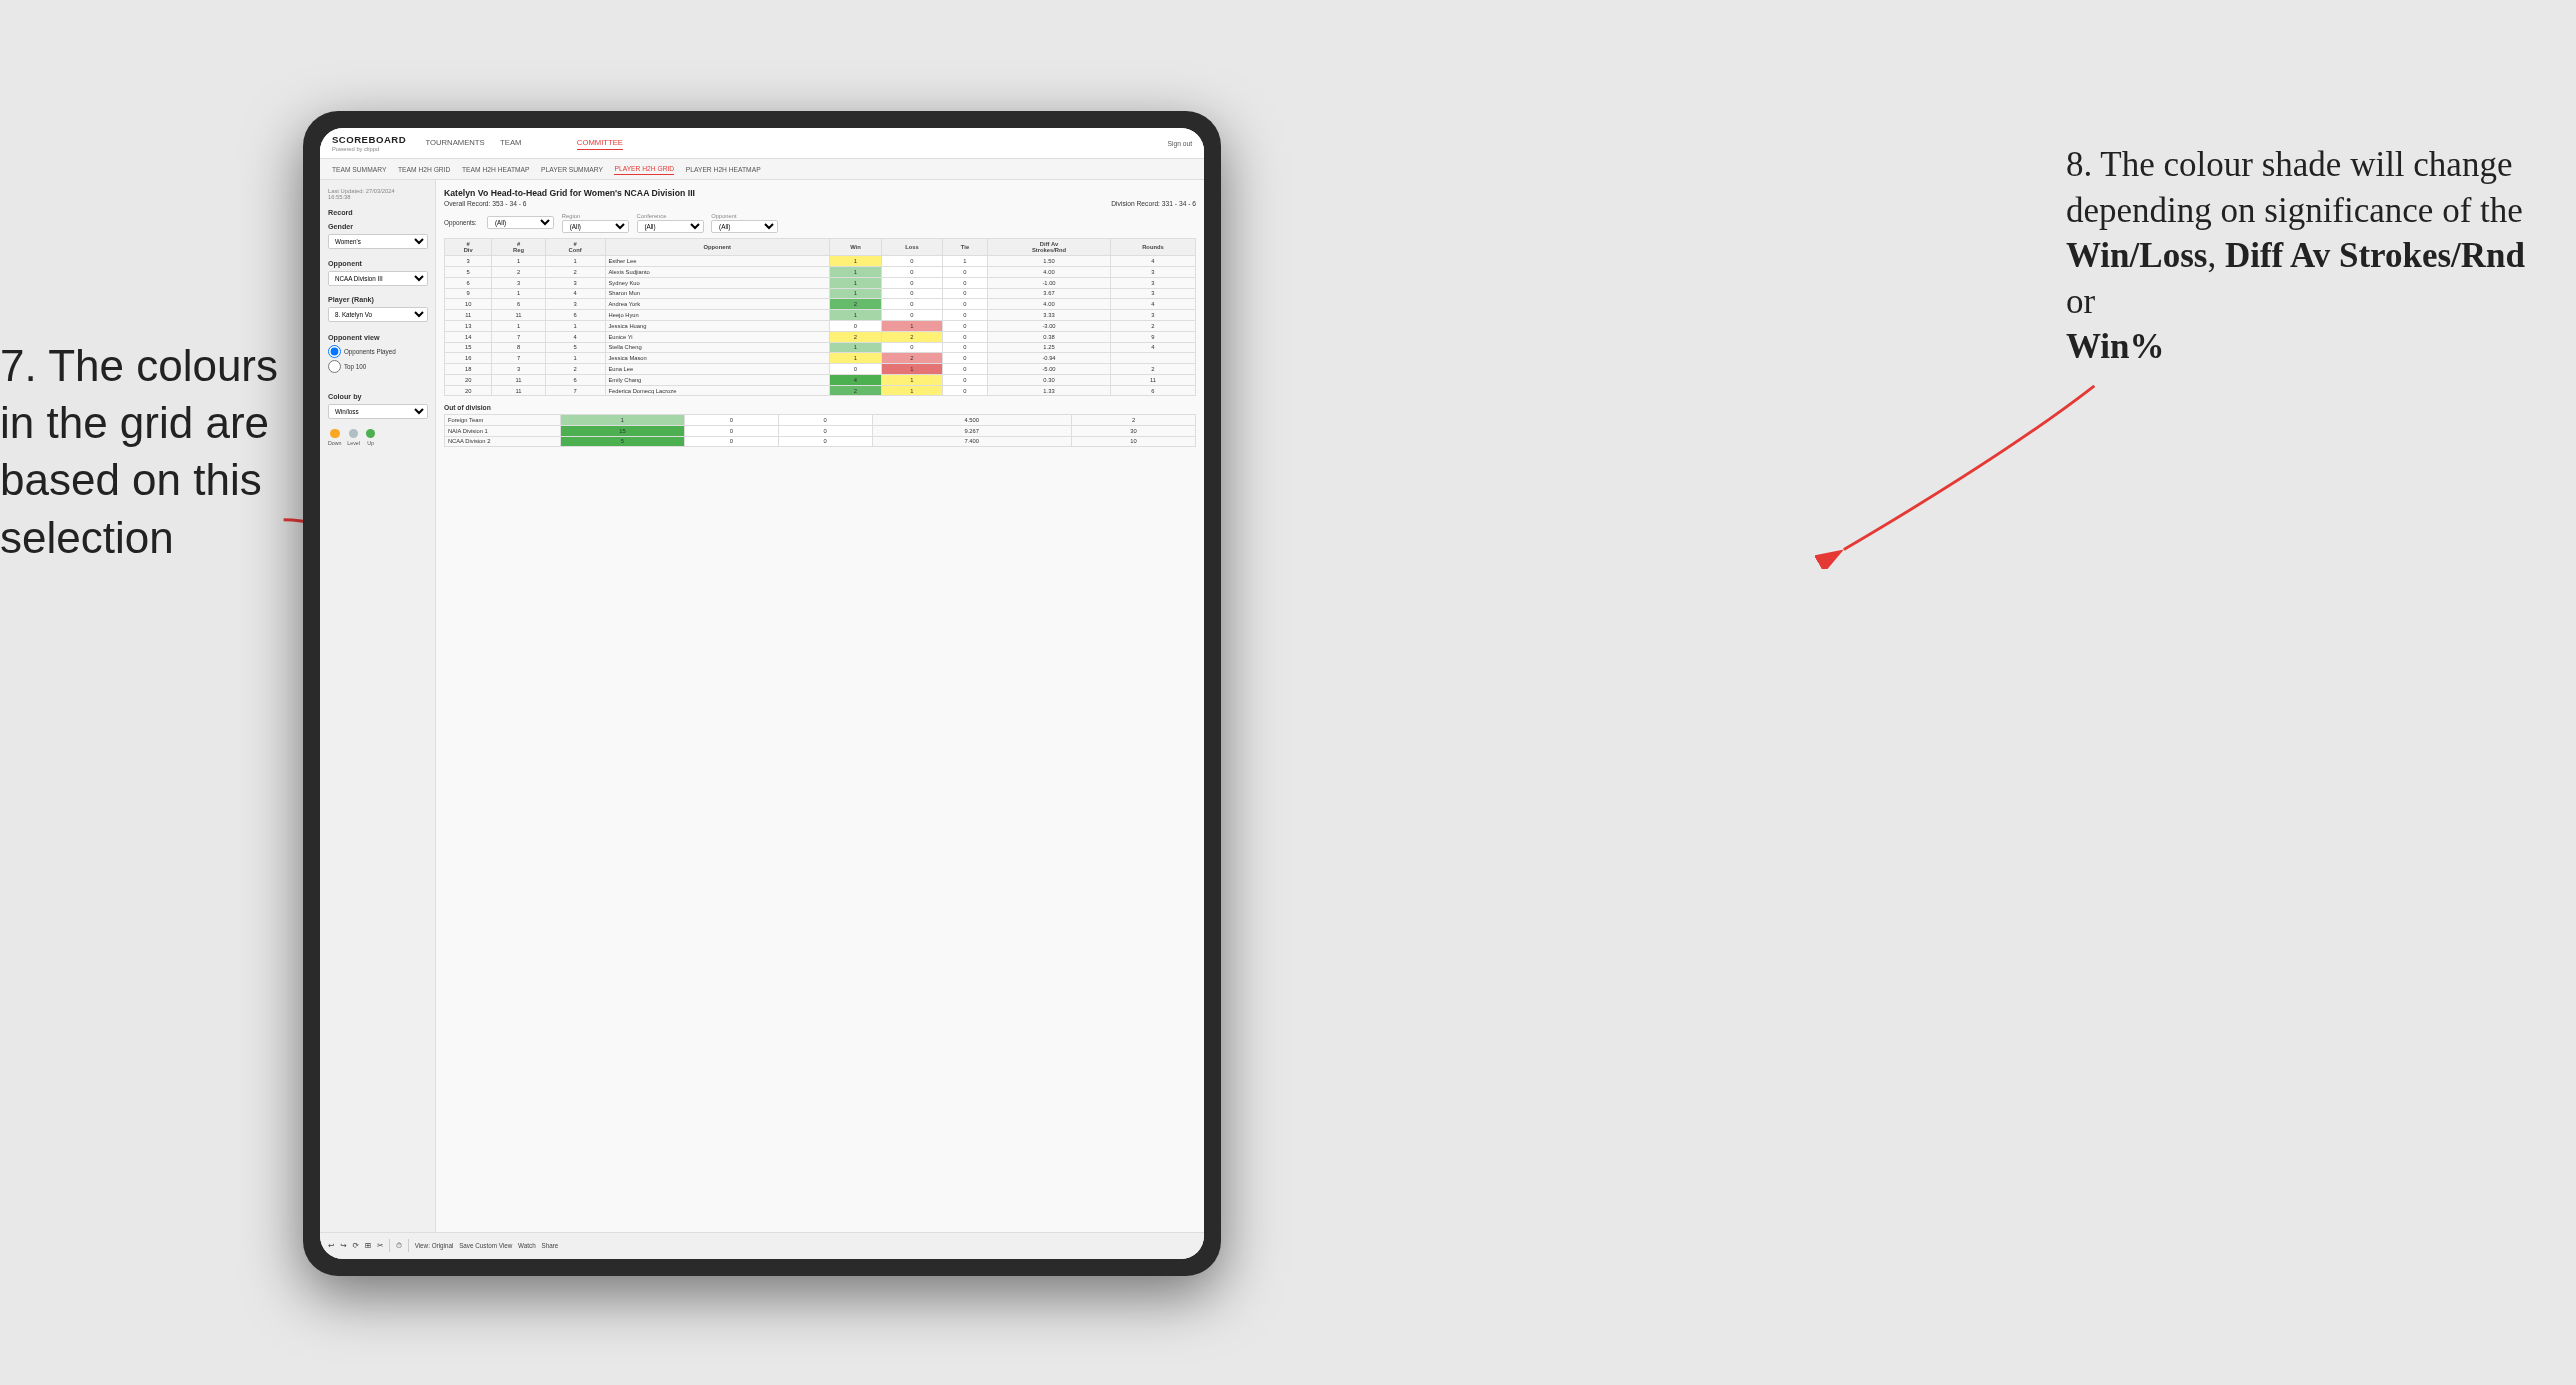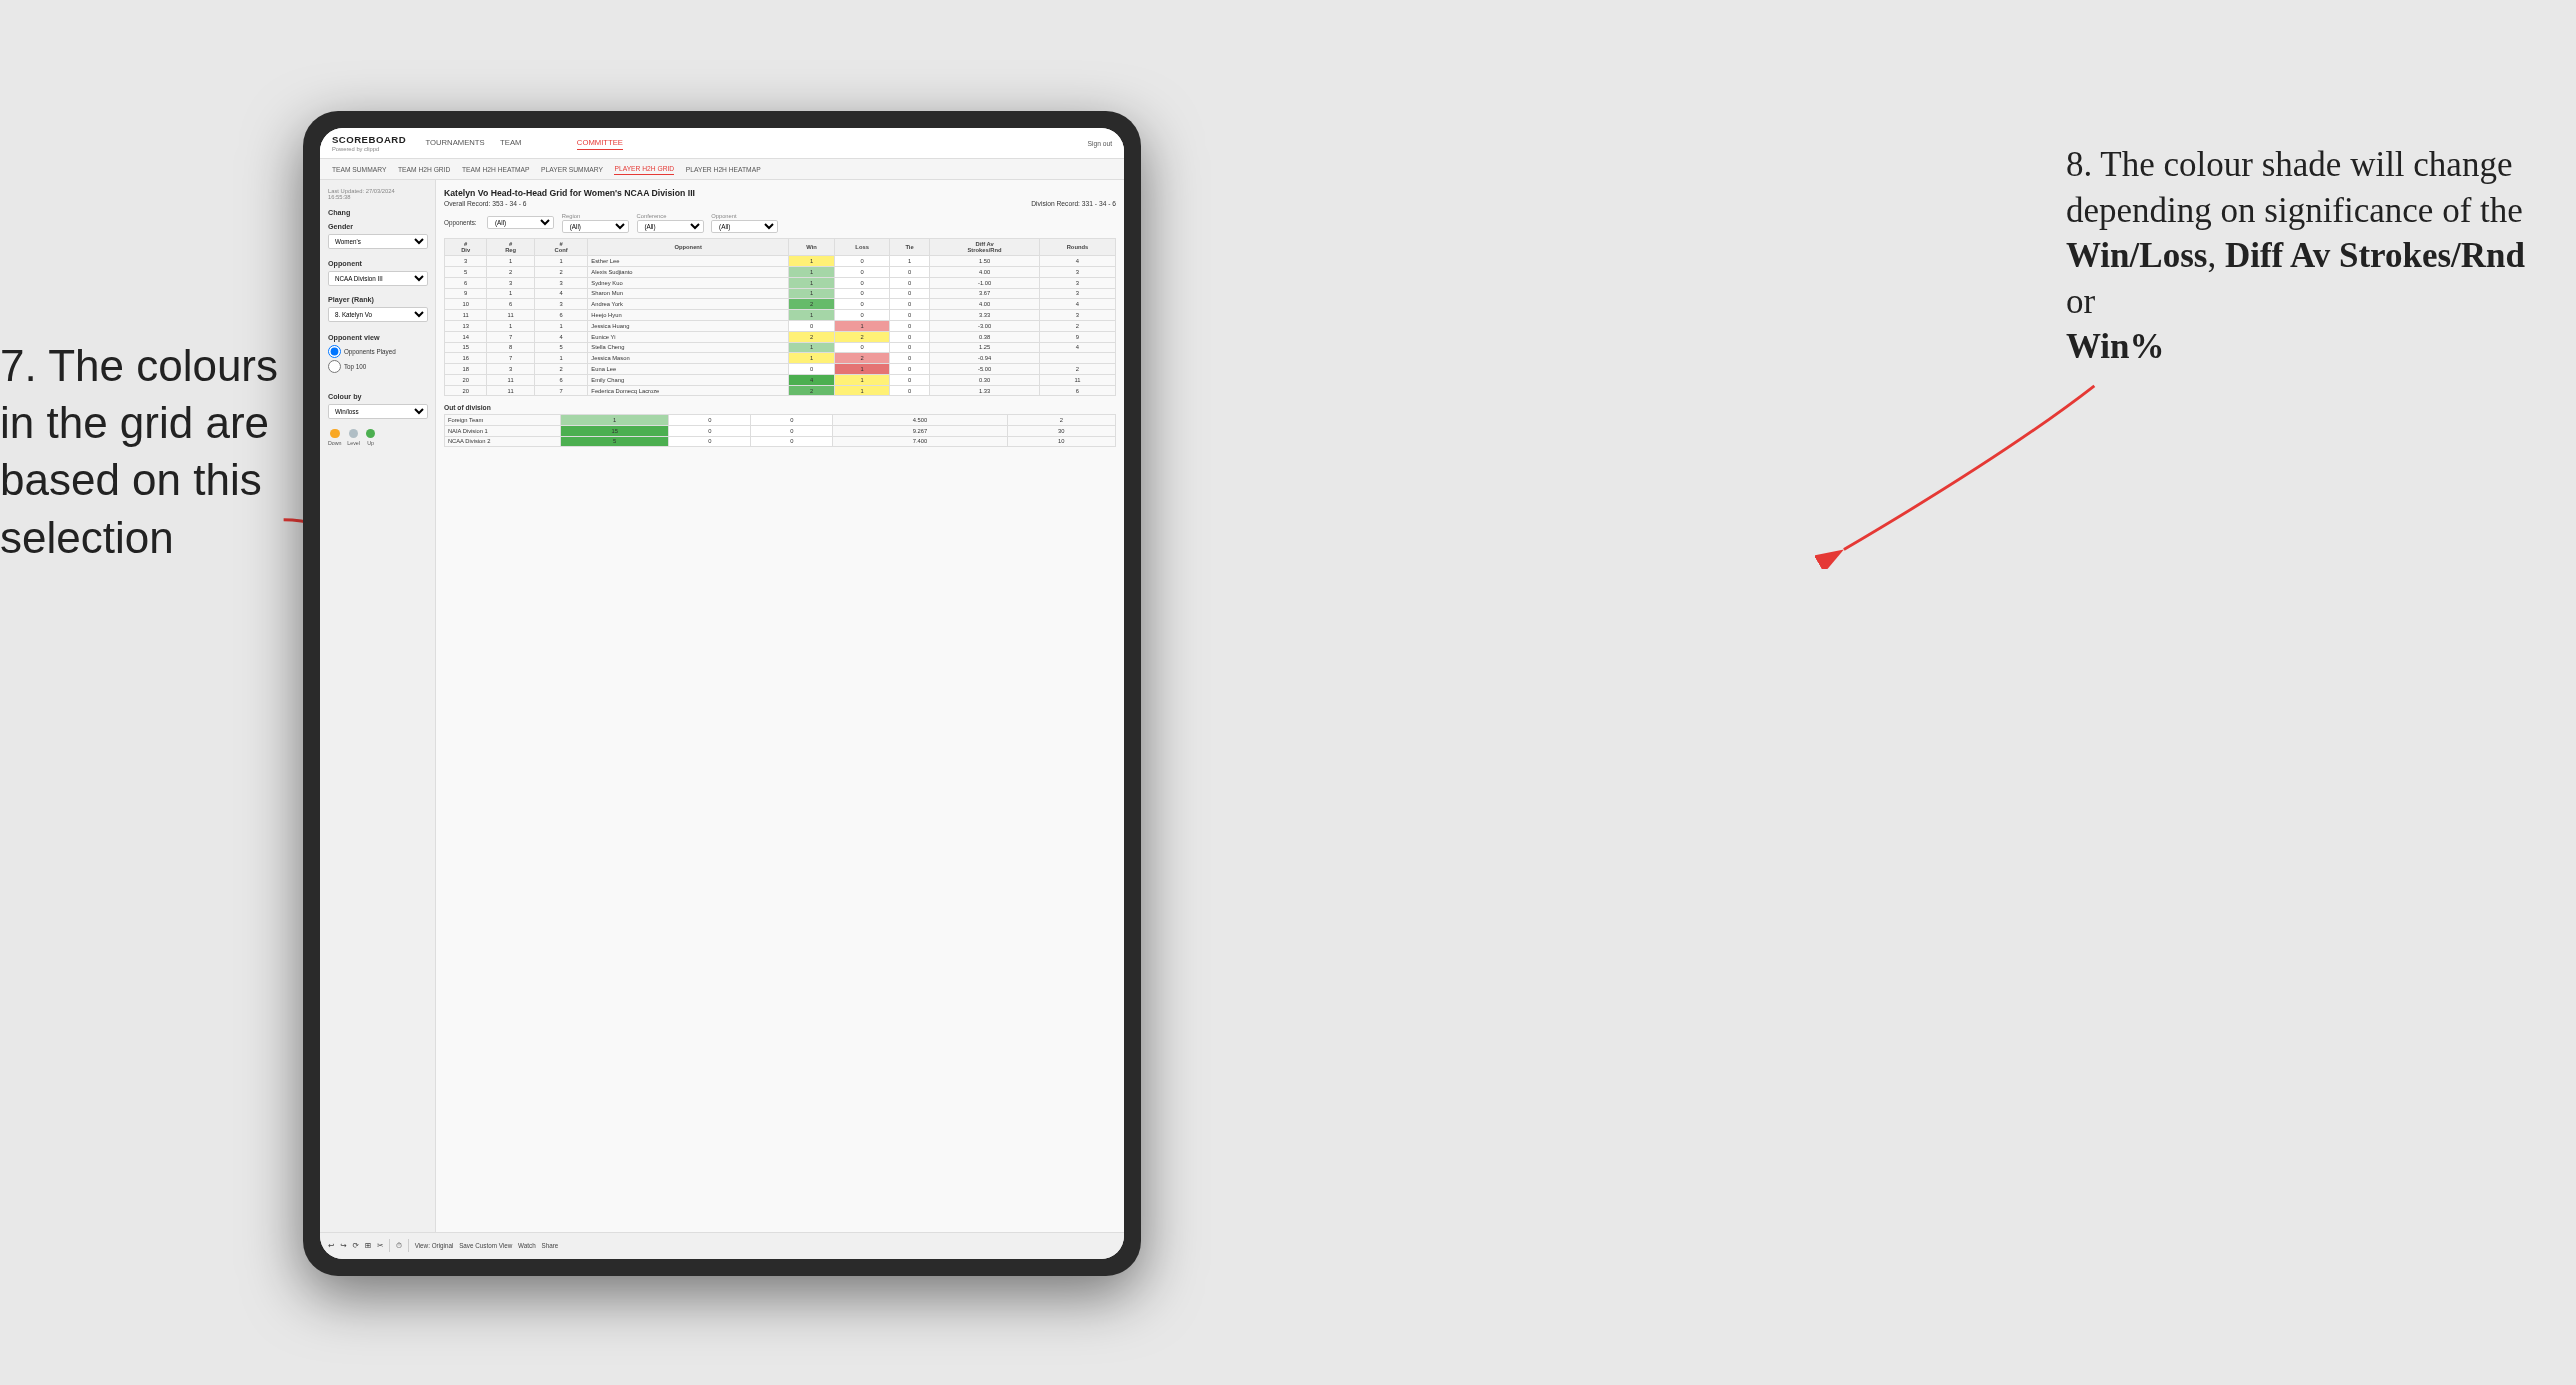--- a/index.html
+++ b/index.html
@@ -10,21 +10,21 @@
       height: 1386px;
       position: relative;
       overflow: hidden;
     }
 
     
     .tablet-shell {
       position: absolute;
       left: 303px;
       top: 111px;
-      width: 838px;
+      width: 918px;
       height: 1165px;
       background: #2a2a2a;
       border-radius: 35px;
       box-shadow: 0 19px 58px rgba(0,0,0,0.5);
     }
 
     .tablet-screen {
       position: absolute;
       top: 17.3px;
       left: 17.3px;
@@ -399,21 +399,21 @@
     </div>
 
     <div class="main-content">
 
       <div class="left-panel">
         <div class="last-updated">
           <span>Last Updated: 27/03/2024</span><br>
           <span>16:55:38</span>
         </div>
 
-        <div class="panel-section-title">Chang</div>
+        <div class="panel-section-title">Record</div>
 
         <div class="panel-section-title">Gender</div>
         <select class="panel-select">
           <option>Women's</option>
         </select>
 
         <div class="panel-section-title">Opponent</div>
         <select class="panel-select">
           <option>NCAA Division III</option>
         </select>

